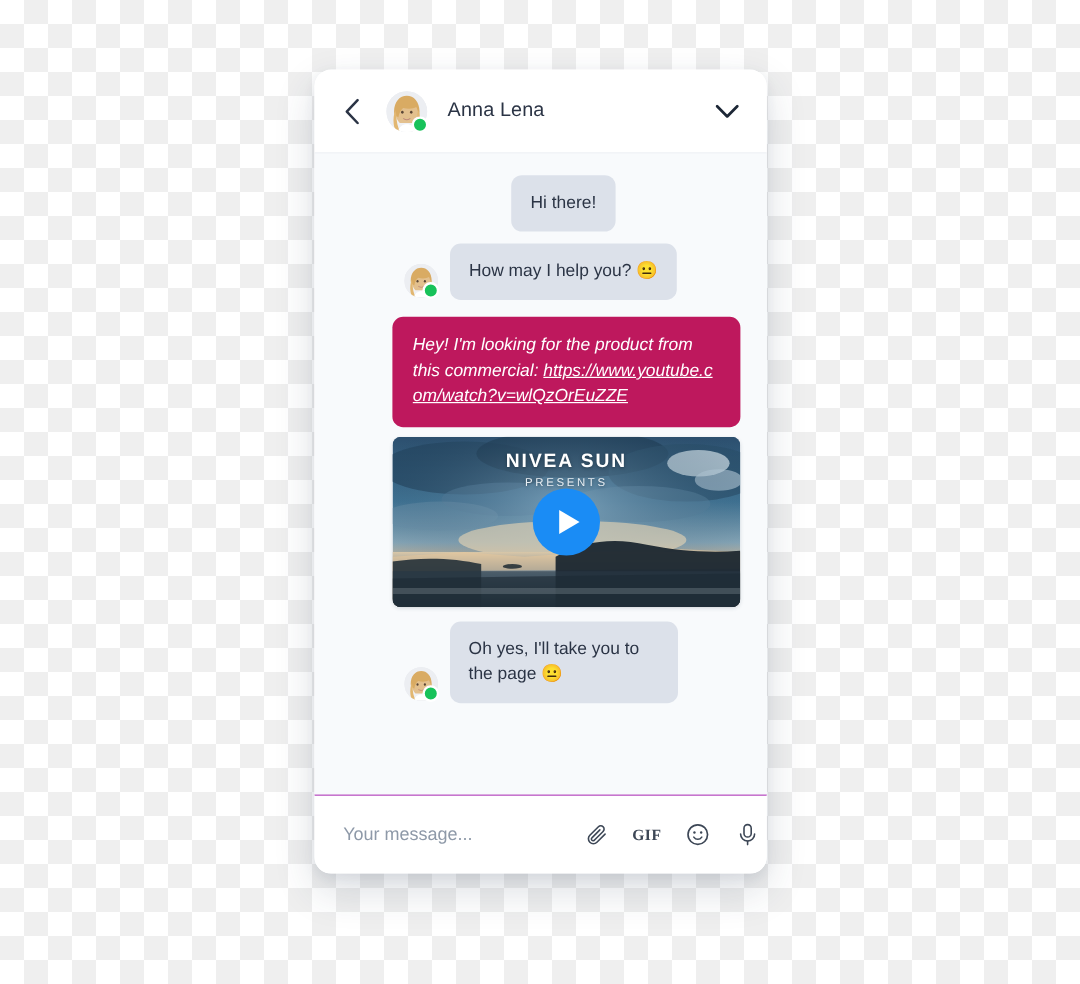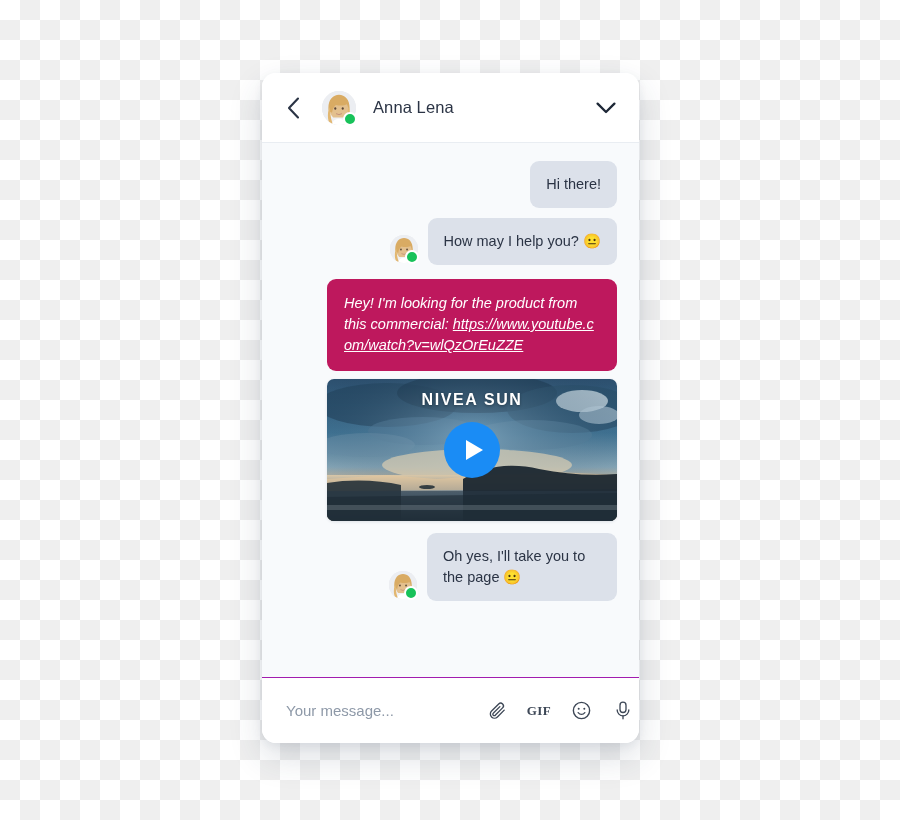--- a/index.html
+++ b/index.html
@@ -16,21 +16,21 @@
       linear-gradient(45deg, #efefef 25%, transparent 25%, transparent 75%, #efefef 75%),
       linear-gradient(45deg, #efefef 25%, transparent 25%, transparent 75%, #efefef 75%);
     background-size: 40px 40px;
     background-position: 0 0, 20px 20px;
   }
 
   
   .chat-card {
     position: absolute;
     left: 262px;
-    top: 73px;
+    top: 58px;
     width: 377px;
     height: 670px;
     background: #ffffff;
     border-radius: 14px;
     box-shadow: 0 14px 34px rgba(40, 55, 80, 0.16), 0 3px 10px rgba(40, 55, 80, 0.07);
     overflow: hidden;
     display: flex;
     flex-direction: column;
   }
 
@@ -110,21 +110,21 @@
     box-sizing: border-box;
     overflow: hidden;
     position: relative;
   }
 
   .msg-row {
     display: flex;
     align-items: flex-end;
     margin-bottom: 10px;
   }
-  .msg-row.incoming { justify-content: flex-end; }
+  .msg-row.incoming { justify-content: center; }
   .msg-row.outgoing { justify-content: flex-end; }
 
   .row-avatar {
     position: relative;
     width: 28px;
     height: 28px;
     flex: 0 0 28px;
     margin-right: 10px;
     margin-bottom: 2px;
   }
@@ -378,20 +378,21 @@
           <path d="M136 100 C160 86 186 84 212 90 C238 95 262 97 290 95 L290 142 L136 142 Z" fill="#1b2730" opacity="0.95"></path>
           <path d="M0 104 C24 100 52 101 74 106 L74 142 L0 142 Z" fill="#253139" opacity="0.9"></path>
           <ellipse cx="100" cy="108" rx="8" ry="2" fill="#1d2a33" opacity="0.85"></ellipse>
           <rect x="0" y="112" width="290" height="30" fill="#2a3b47" opacity="0.55"></rect>
           <path d="M0 118 L290 114 L290 142 L0 142 Z" fill="#1d2a33" opacity="0.6"></path>
           <rect x="0" y="126" width="290" height="5" fill="#cdd8dd" opacity="0.2"></rect>
         </svg>
 
         <div class="video-overlay-text">
           <div class="video-title">NIVEA SUN</div>
+          <div class="video-subtitle">PRESENTS</div>
         </div>
 
         <div class="play-btn">
           <span class="play-tri"></span>
         </div>
       </div>
     </div>
 
     <div class="msg-row incoming" style="margin-top:2px;">
       <div class="row-avatar">

